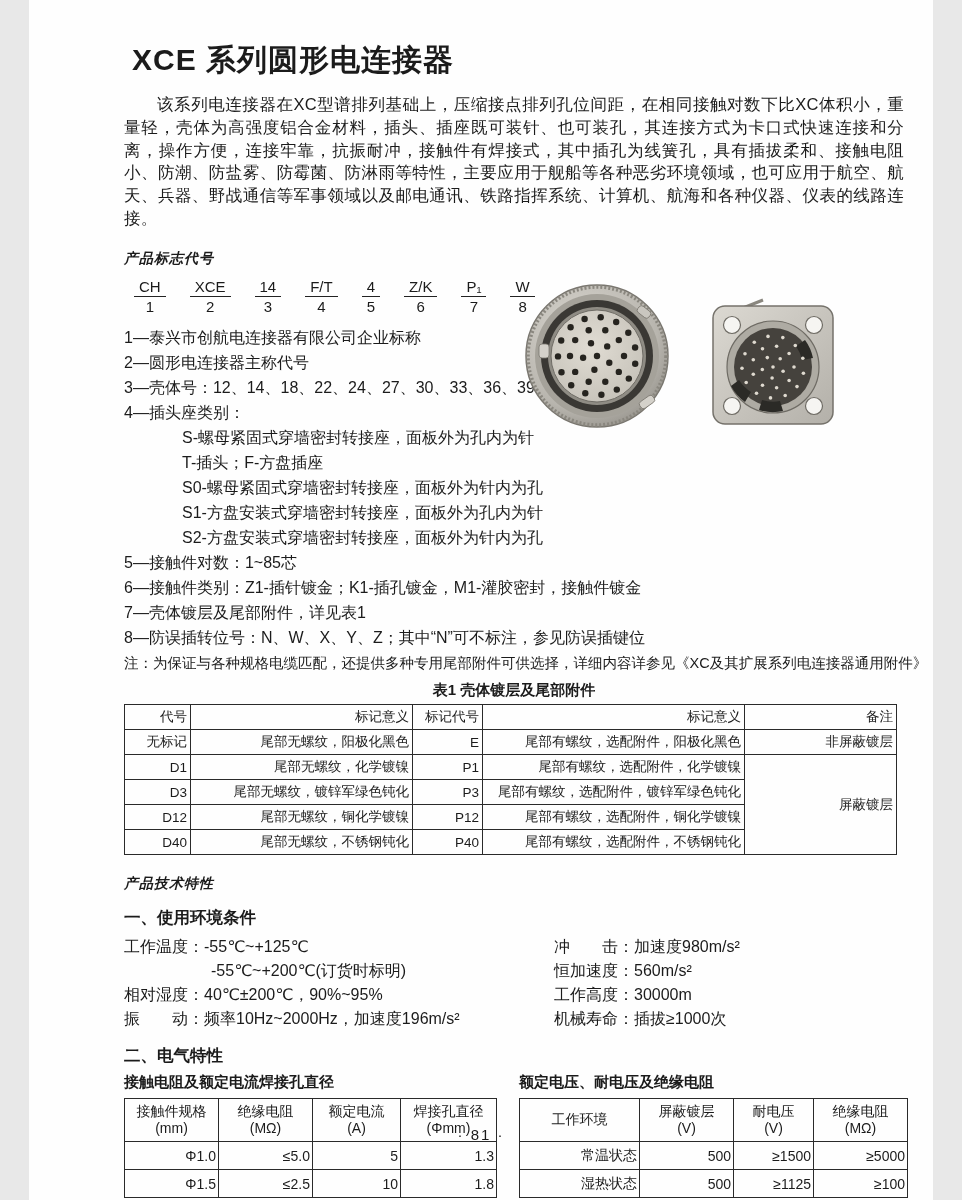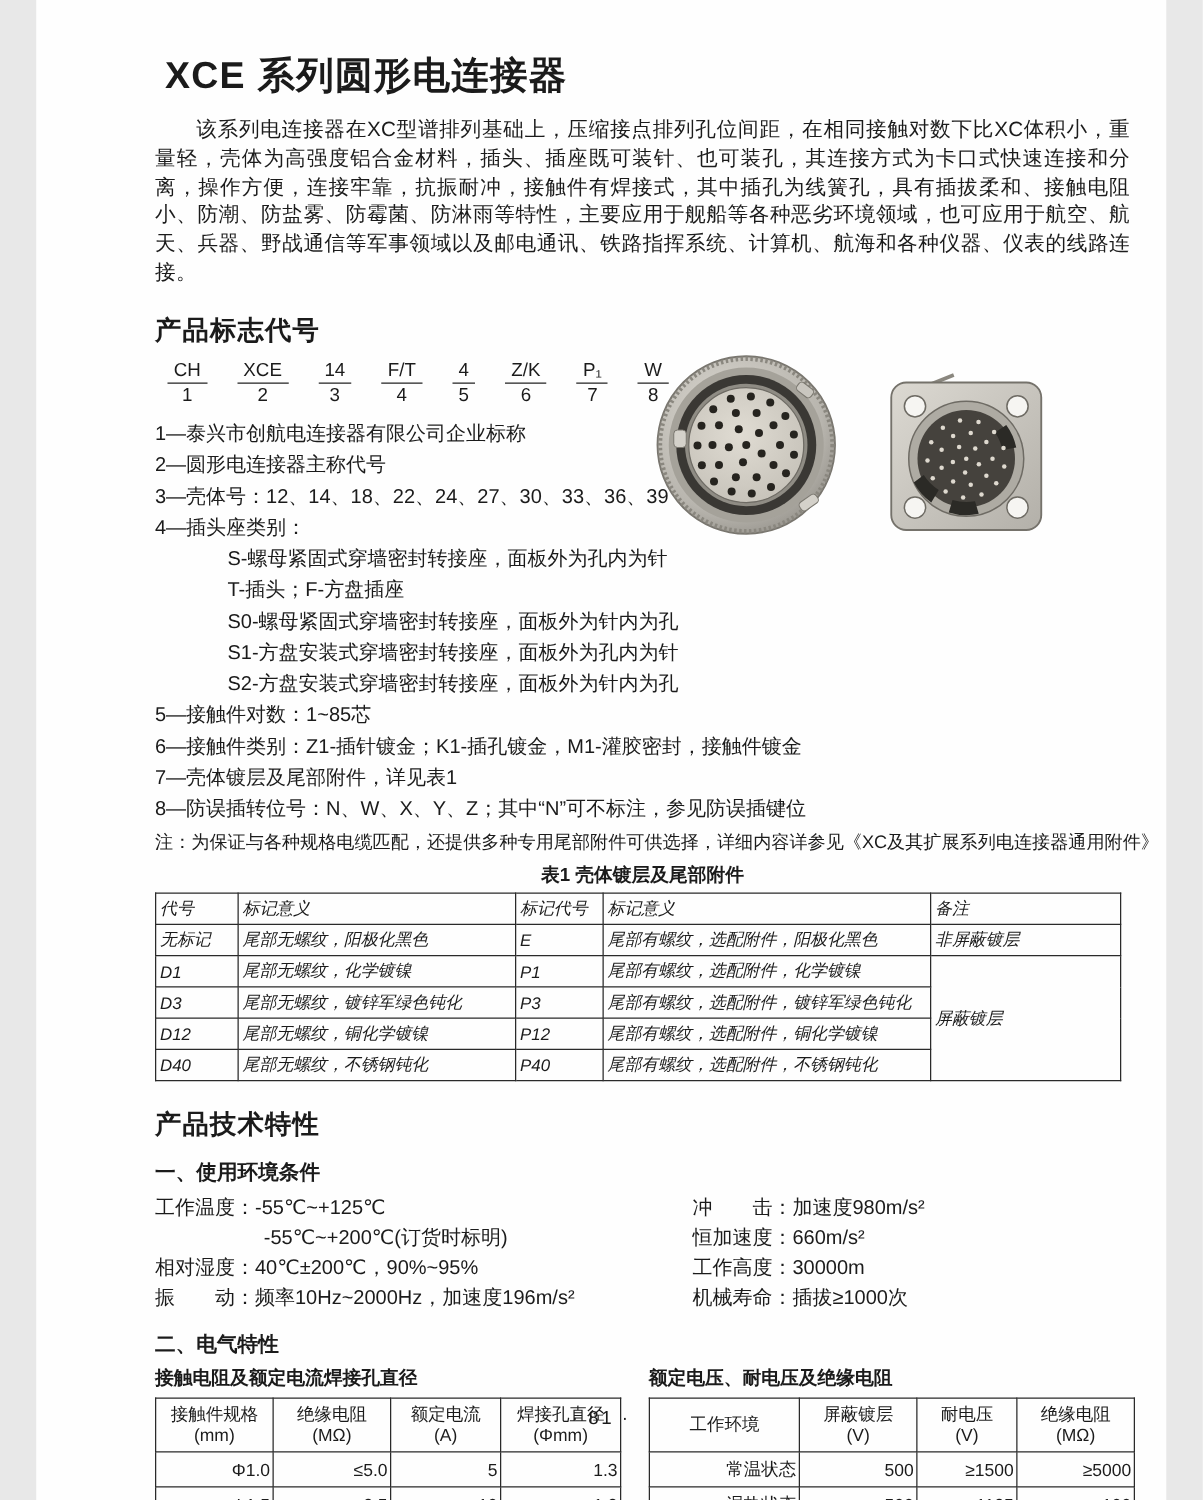--- a/index.html
+++ b/index.html
@@ -5,33 +5,33 @@
   html,body{margin:0;padding:0;background:#e8e8e8;}
   .page{
     position:relative; width:904px; height:1200px; margin:0 auto;
     background:#fefefe; overflow:hidden; box-sizing:border-box;
     font-family:"Liberation Sans","DejaVu Sans",sans-serif;
     color:#1b1b1b; -webkit-font-smoothing:antialiased;
   }
   .content{position:absolute; left:95px; top:40px; width:780px;}
   .doc-title{font-size:30px; font-weight:bold; letter-spacing:1px; margin:0 0 12px 8px;}
   .intro{font-size:16.5px; line-height:1.38; text-align:justify; text-indent:2em; margin:0; letter-spacing:.2px;}
-  .sec-heading{font-size:21px; font-weight:bold; margin:20px 0 8px 0; letter-spacing:1px;}
+  .sec-heading{font-size:14px; font-weight:bold; margin:20px 0 8px 0; letter-spacing:1px;font-style:italic;}
   .code-row{display:flex; gap:24px; margin:10px 0 10px 10px; align-items:flex-start;}
   .frac{display:inline-block; text-align:center; font-size:15px; line-height:1.15;}
   .frac .top{display:block; border-bottom:1.6px solid #222; padding:0 5px 1px;}
   .frac .bot{display:block; padding-top:1px;}
   .mark-list{font-size:16px; line-height:25px;}
   .mark-list .item{white-space:nowrap;}
   .sub-list{margin-left:58px;}
   .note-line{font-size:14.5px; margin-top:4px; white-space:nowrap;}
   .tbl-caption{text-align:center; font-size:15px; font-weight:bold; margin:8px 0 4px;}
   table{border-collapse:collapse; table-layout:fixed;}
   .t1{width:772px;}
-  .t1 th,.t1 td{border:1.2px solid #2a2a2a; text-align:left; font-size:13.5px; padding:2px 3px; height:20px; overflow:hidden;font-style:italic;}
+  .t1 th,.t1 td{border:1.2px solid #2a2a2a; text-align:right; font-size:13.5px; padding:2px 3px; height:20px; overflow:hidden;}
   .t1 th{font-weight:normal;}
   .tech-env{display:flex; margin-top:2px;}
   .env-col{font-size:16px; line-height:24px;}
   .env-col.left{width:430px;}
   .env-col .cont{padding-left:87px;}
   .sub-heading{font-size:16.5px; font-weight:bold; margin:14px 0 6px;}
   .elec-wrap{display:flex; gap:22px; margin-top:4px;}
   .small-tbl-title{text-align:left; font-size:15px; font-weight:bold; margin-bottom:6px;}
   .t2{width:372px;} .t3{width:388px;}
   .t2 th,.t2 td,.t3 th,.t3 td{border:1.2px solid #2a2a2a; text-align:center; font-size:14px; padding:1px 2px;}
@@ -167,21 +167,21 @@
 
     <div class="tech-env">
       <div class="env-col left">
         <div>工作温度：-55℃~+125℃</div>
         <div class="cont">-55℃~+200℃(订货时标明)</div>
         <div>相对湿度：40℃±200℃，90%~95%</div>
         <div>振　　动：频率10Hz~2000Hz，加速度196m/s²</div>
       </div>
       <div class="env-col">
         <div>冲　　击：加速度980m/s²</div>
-        <div>恒加速度：660m/s²</div>
+        <div>恒加速度：560m/s²</div>
         <div>工作高度：30000m</div>
         <div>机械寿命：插拔≥1000次</div>
       </div>
     </div>
 
     <div class="sub-heading">二、电气特性</div>
 
     <div class="elec-wrap">
 
       <div>

